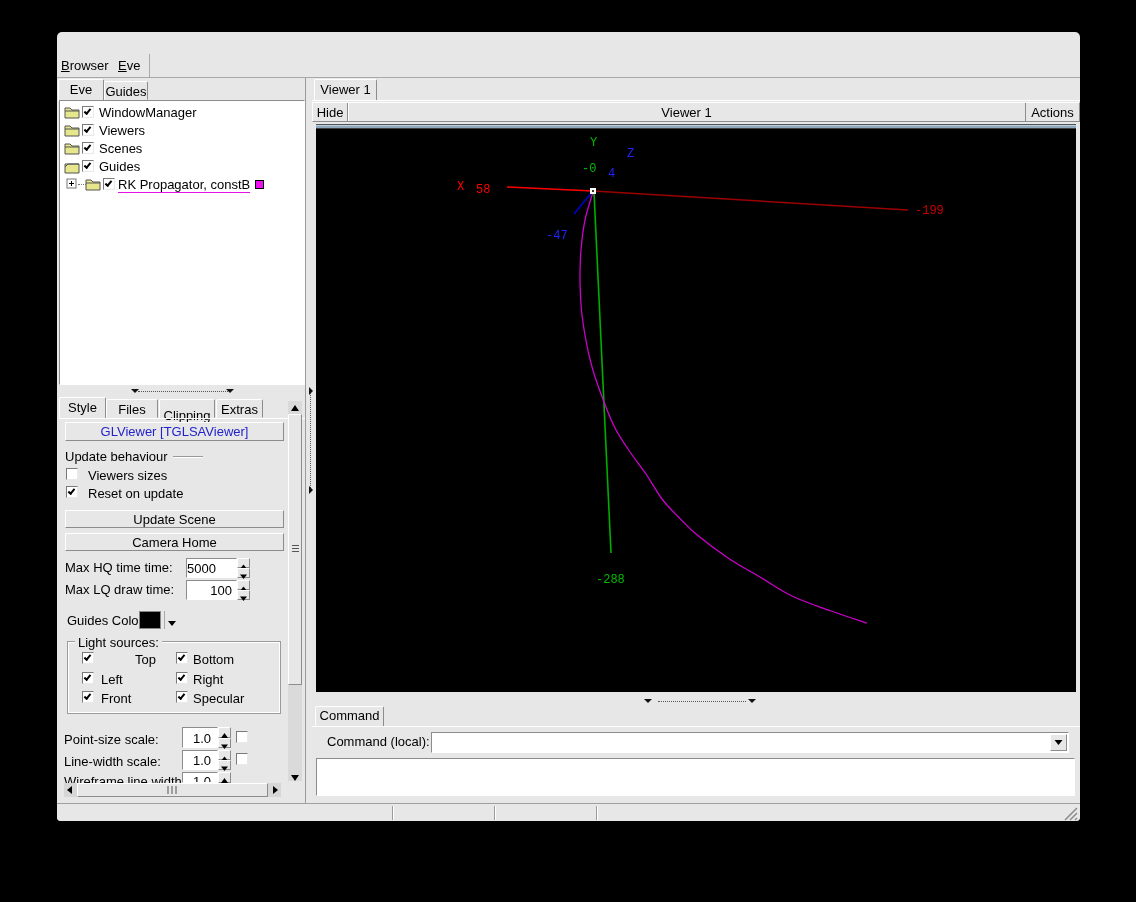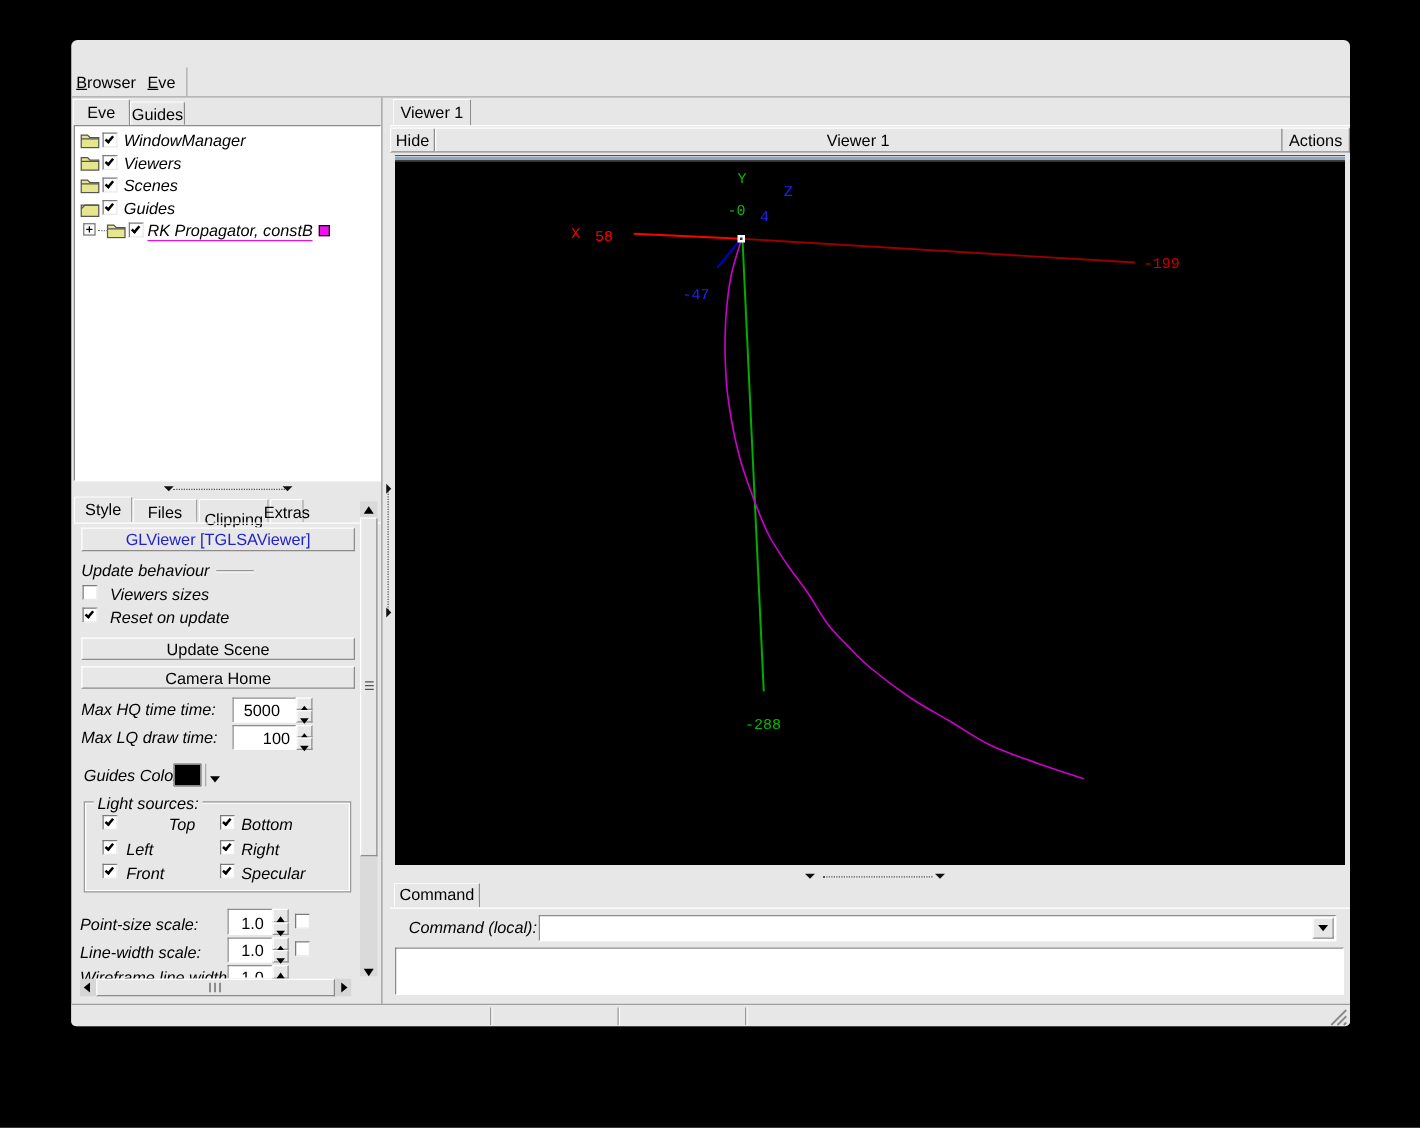--- a/index.html
+++ b/index.html
@@ -4,21 +4,21 @@
 *{box-sizing:border-box}
 body{font-family:"Liberation Sans",sans-serif;font-size:13px;color:#000;}
 #win{position:absolute;left:57px;top:32px;width:1023px;height:789px;background:#e7e7e7;border-radius:5px 5px 4px 4px;overflow:hidden;}
 .abs{position:absolute;}
 .raised{border:1px solid;border-color:#ffffff #8c8c8c #8c8c8c #ffffff;background:#e7e7e7;}
 .sunken{border:1px solid;border-color:#8c8c8c #ffffff #ffffff #8c8c8c;background:#fff;}
 .btn{display:flex;align-items:center;justify-content:center;}
 .cb{width:12px;height:12px;background:#fff;border:1px solid;border-color:#7a7a7a #e9e9e9 #e9e9e9 #7a7a7a;box-shadow:1px 1px 0 #fff inset; }
 .chk{position:absolute;left:2px;top:2px;width:7px;height:4px;border-left:2px solid #000;border-bottom:2px solid #000;transform:rotate(-50deg);}
 .tab{position:absolute;border:1px solid;border-color:#fff #8c8c8c transparent #fff;border-radius:2px 2px 0 0;background:#e7e7e7;display:flex;align-items:flex-start;justify-content:center;}
-.lbl{position:absolute;white-space:nowrap;font-style:italic;}
+.lbl{position:absolute;white-space:nowrap;}
 .mono{font-family:"Liberation Mono",monospace;}
 </style></head>
 <body>
 <div id="win">
 
 
 <div class="abs" style="left:0;top:22px;width:1023px;height:24px;border-bottom:1px solid #a8a8a8;">
  <div class="abs" style="left:4px;top:4px;"><span style="text-decoration:underline">B</span>rowser</div>
  <div class="abs" style="left:61px;top:4px;"><span style="text-decoration:underline">E</span>ve</div>
  <div class="abs" style="left:92px;top:0;width:1px;height:23px;background:#aaa;"></div>
@@ -91,39 +91,39 @@
 <div id="tabs2">
  <div class="tab" style="left:2px;top:365px;width:47px;height:21px;border-bottom:none;">
         <span style="margin-top:2px">Style</span>
       </div>
  <div class="tab" style="left:49px;top:367px;width:52px;height:19px;">
         <span style="margin-top:2px">Files</span>
       </div>
  <div class="tab" style="left:102px;top:367px;width:56px;height:19px;">
         <span style="margin-top:8px">Clipping</span>
       </div>
- <div class="tab" style="left:159px;top:367px;width:27px;height:19px;text-align:right;">
+ <div class="tab" style="left:159px;top:367px;width:47px;height:19px;text-align:right;">
         <span style="margin-top:2px">Extras</span>
       </div>
  <div class="abs" style="left:2px;top:386px;width:246px;height:1px;background:#fff;"></div>
 </div>
 
 <div id="stylepanel">
  <div class="abs raised btn" style="left:8px;top:390px;width:219px;height:19px;color:#2222cc;">GLViewer [TGLSAViewer]</div>
  <div class="lbl" style="left:8px;top:417px;">Update behaviour</div>
  <div class="abs" style="left:116px;top:424px;width:30px;height:1px;background:#999;box-shadow:0 1px 0 #fff;"></div>
  <div class="abs cb" style="left:9px;top:436px;"></div>
  <div class="lbl" style="left:31px;top:436px;">Viewers sizes</div>
  <div class="abs cb" style="left:9px;top:454px;"></div>
       <div class="chk" style="left:11px;top:457px;"></div>
  <div class="lbl" style="left:31px;top:454px;">Reset on update</div>
  <div class="abs raised btn" style="left:8px;top:478px;width:219px;height:18px;">Update Scene</div>
  <div class="abs raised btn" style="left:8px;top:501px;width:219px;height:18px;">Camera Home</div>
  <div class="lbl" style="left:8px;top:528px;">Max HQ time time:</div>
- <div class="abs sunken" style="left:129px;top:526px;width:51px;height:20px;text-align:center;padding:2px 4px 0 0;">5000</div>
+ <div class="abs sunken" style="left:129px;top:526px;width:51px;height:20px;text-align:left;padding:2px 4px 0 0;">5000</div>
  <div class="abs raised" style="left:180px;top:526px;width:13px;height:10px;"><svg width="11" height="8">
           <path d="M5.5 1.5 L9 6 L2 6 Z" fill="#000"></path>
         </svg></div>
  <div class="abs raised" style="left:180px;top:536px;width:13px;height:10px;"><svg width="11" height="8">
           <path d="M5.5 6 L9 1.5 L2 1.5 Z" fill="#000"></path>
         </svg></div>
  <div class="lbl" style="left:8px;top:550px;">Max LQ draw time:</div>
  <div class="abs sunken" style="left:129px;top:548px;width:51px;height:20px;text-align:right;padding:2px 4px 0 0;">100</div>
  <div class="abs raised" style="left:180px;top:548px;width:13px;height:10px;"><svg width="11" height="8">
           <path d="M5.5 1.5 L9 6 L2 6 Z" fill="#000"></path>

